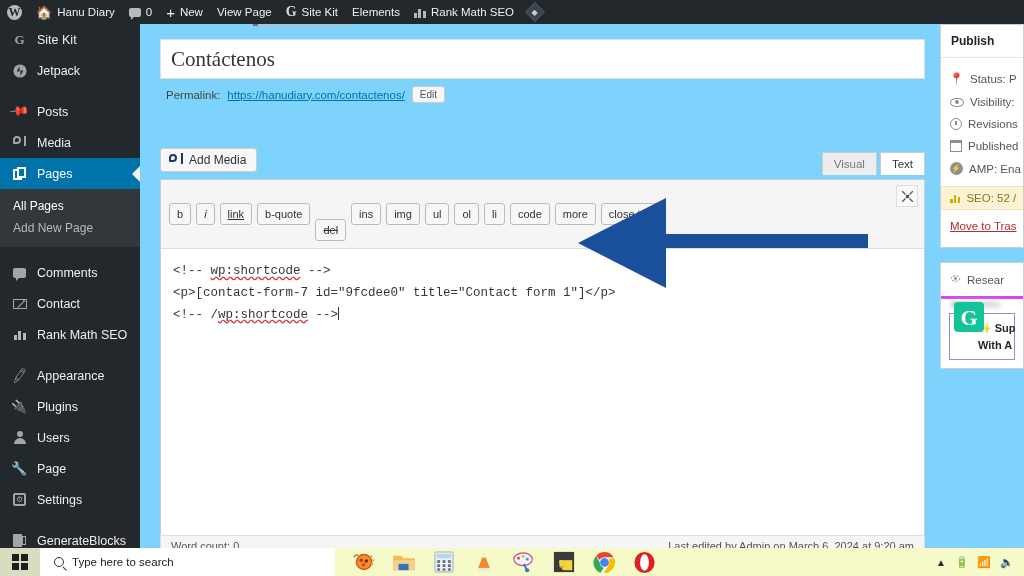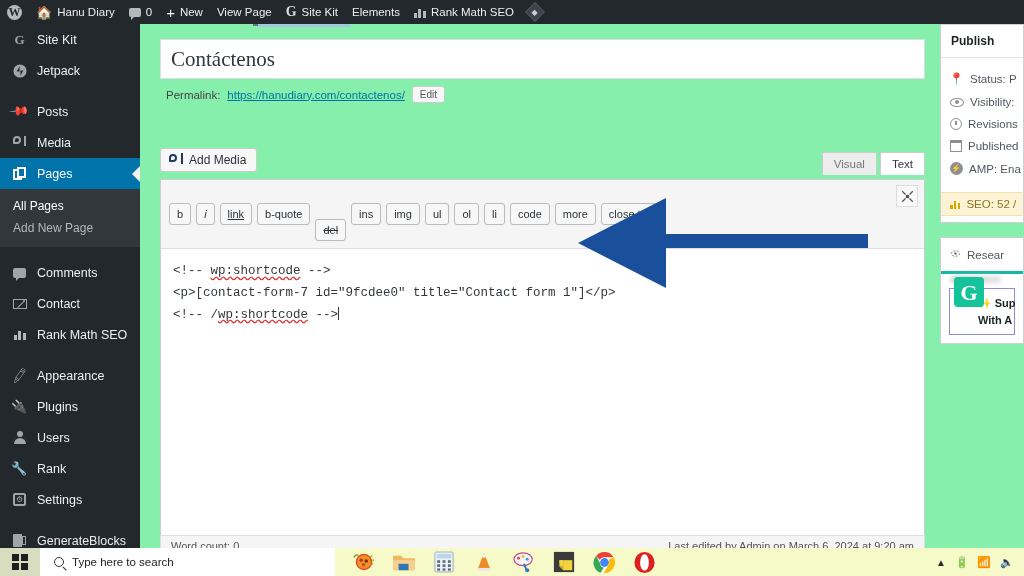--- a/index.html
+++ b/index.html
@@ -128,21 +128,21 @@
   .ico-wrench { font-size: 13px; }
   .ico-gear2 { width: 13px; height: 13px; border: 2px solid currentColor; border-radius: 2px; display:flex;align-items:center;justify-content:center;font-size:8px;}
   .ico-blocks { position: relative; width: 13px; height: 13px;}
   .ico-blocks b{position:absolute;left:0;top:0;width:9px;height:13px;background:currentColor;border-radius:1px 0 0 1px;}
   .ico-blocks i{position:absolute;right:0;top:2px;width:4px;height:9px;border:1.5px solid currentColor;}
 
   
   .wrap {
     position: absolute; top: 24px; left: 140px;
     width: 884px; height: 524px;
-    background: #86efac;
+    background: #7dd3fc;
     z-index: 10;
     text-decoration: underline;
   }
   .title-box {
     position: absolute; left: 20px; top: 15px;
     width: 765px; height: 40px;
     background: #fff; border: 1px solid #ddd;
     display: flex; align-items: center;
     padding: 0 10px;
   }
@@ -262,30 +262,30 @@
     padding: 5px 9px; font-size: 11.5px; color: #50575e;
     white-space: nowrap;
   }
   .pub-row .pr-ico {
     width: 14px; display: inline-flex; align-items: center;
     justify-content: center; color: #8c8f94; font-size: 12px;
   }
   .pub-row.seo {
     background: #fcf3d4; color: #8a7421;
     border-top: 1px solid #f0e3b0; border-bottom: 1px solid #f0e3b0;
-    margin-top: 12px;
+    margin-top: 6px;
   }
   .pub-row.seo .pr-ico { color: #d6a700; }
   .trash {
     padding: 10px 9px 9px 9px; font-size: 11.5px;
     color: #b32d2e; text-decoration: underline;
     white-space: nowrap; cursor: pointer;
   }
   .ai-tabs {
-    display: flex; border-bottom: 3px solid #14b8a6;
+    display: flex; border-bottom: 3px solid #d946ef;
   }
   .ai-tab {
     display: flex; align-items: center; gap: 5px;
     padding: 9px 8px; font-size: 11.5px; color: #50575e;
     white-space: nowrap; cursor: pointer;
   }
   .ai-promo {
     padding: 14px 8px 8px 8px; position: relative;
     min-height: 60px;
   }
@@ -523,21 +523,21 @@
           <span class="ico-user">
             <b></b>
             <i></i>
           </span>
         </span>
       <span>Users</span>
     </div>
 
     <div class="menu-item">
       <span class="mi-ico ico-wrench">🔧</span>
-      <span>Rank</span>
+      <span>Page</span>
     </div>
 
     <div class="menu-item">
       <span class="mi-ico">
           <span class="ico-gear2">⚙</span>
         </span>
       <span>Settings</span>
     </div>
 
     <div class="menu-item sep">
@@ -651,20 +651,21 @@
           <span class="pr-ico">
               <span class="i-rm">
                 <i></i>
                 <i></i>
                 <i></i>
               </span>
             </span>
           <span>SEO: 52 /</span>
         </div>
 
+        <div class="trash">Move to Tras</div>
       </div>
     </div>
 
     <div class="metabox">
       <div class="ai-tabs">
         <div class="ai-tab">
           <span>
             <svg width="13" height="13" viewBox="0 0 16 16">
               <ellipse cx="8" cy="8" rx="5" ry="3.4" fill="none" stroke="#6b7177" stroke-width="1.1" stroke-dasharray="2.4 1.8"></ellipse>
               <circle cx="8" cy="8" r="1.5" fill="#6b7177"></circle>

